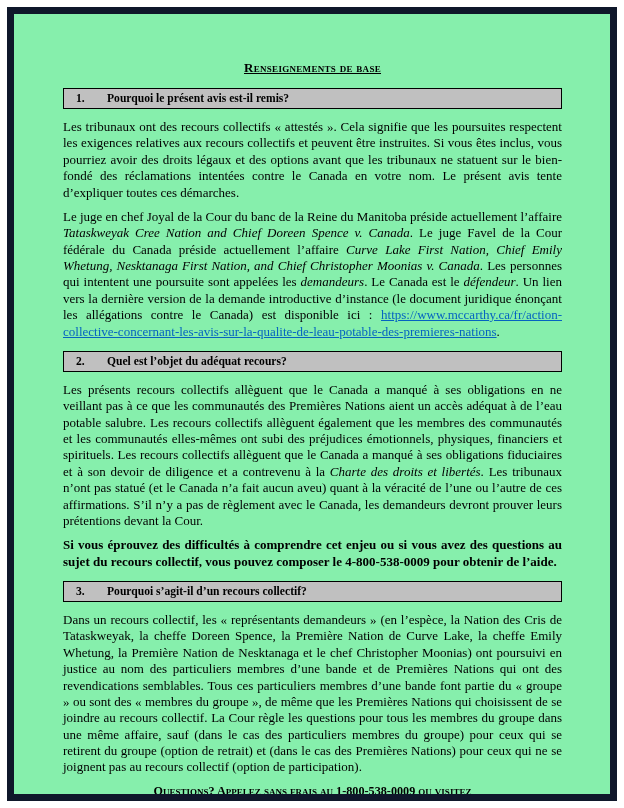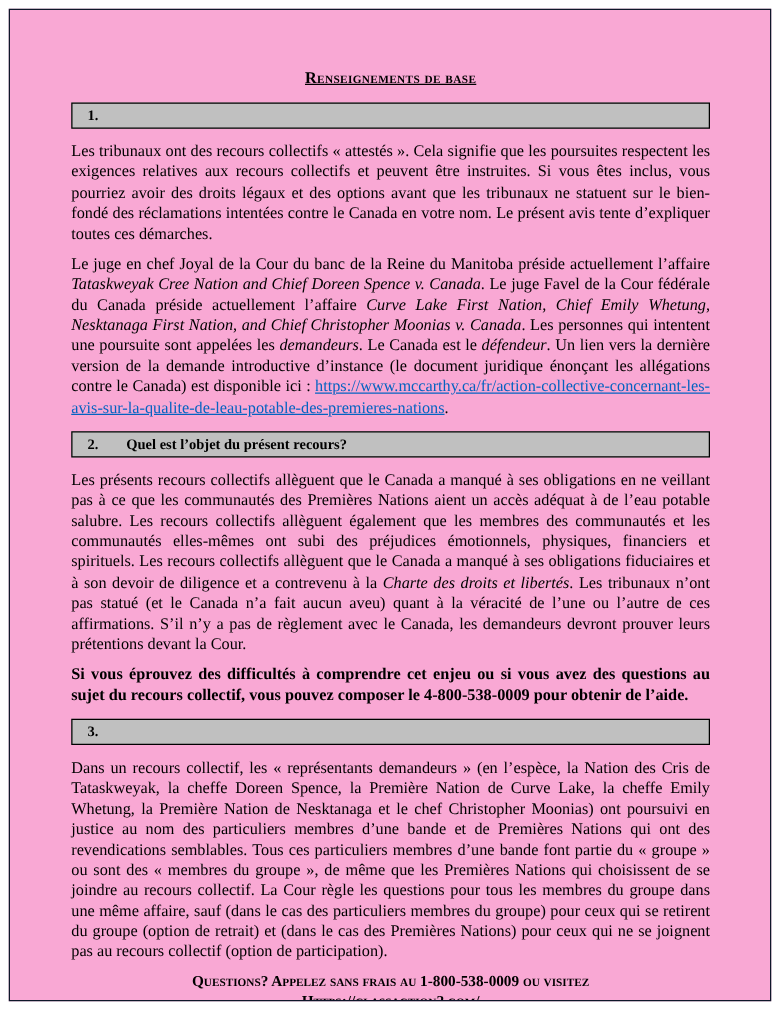--- a/index.html
+++ b/index.html
@@ -6,24 +6,24 @@
   html, body {
     width: 624px; height: 808px;
     background: #ffffff;
     overflow: hidden;
     font-family: "Liberation Serif", "DejaVu Serif", serif;
     color: #000000;
   }
   .page {
     position: absolute;
     top: 7px; left: 7px; right: 7px; bottom: 7px;
-    border: 1px solid #0f172a;
+    border: 7px solid #0f172a;
     padding: 46px 48px 6px 49px;
     overflow: hidden;
-    background: #f9a8d4;
+    background: #86efac;
   }
   .title {
     text-align: center;
     font-weight: bold;
     font-size: 13px;
     font-variant: small-caps;
     text-decoration: underline;
     letter-spacing: 0.3px;
     margin: 0 0 12px 0;
   }
@@ -80,37 +80,39 @@
 </head>
 <body>
 
 <main class="page">
 
   <h1 class="title">Renseignements de base</h1>
 
   <section>
     <div class="section-header">
       <span class="section-number">1.</span>
+      <span class="section-heading">Pourquoi le présent avis est-il remis?</span>
     </div>
     <p class="paragraph"><span>Les tribunaux ont des recours collectifs « attestés ». Cela signifie que les poursuites respectent les exigences relatives aux recours collectifs et peuvent être instruites. Si vous êtes inclus, vous pourriez avoir des droits légaux et des options avant que les tribunaux ne statuent sur le bien-fondé des réclamations intentées contre le Canada en votre nom. Le présent avis tente d’expliquer toutes ces démarches.</span></p>
     <p class="paragraph"><span>Le juge en chef Joyal de la Cour du banc de la Reine du Manitoba préside actuellement l’affaire </span><span class="seg-italic">Tataskweyak Cree Nation and Chief Doreen Spence v. Canada</span><span>. Le juge Favel de la Cour fédérale du Canada préside actuellement l’affaire </span><span class="seg-italic">Curve Lake First Nation, Chief Emily Whetung, Nesktanaga First Nation, and Chief Christopher Moonias v. Canada</span><span>. Les personnes qui intentent une poursuite sont appelées les </span><span class="seg-italic">demandeurs</span><span>. Le Canada est le </span><span class="seg-italic">défendeur</span><span>. Un lien vers la dernière version de la demande introductive d’instance (le document juridique énonçant les allégations contre le Canada) est disponible ici : </span><span class="seg-link">https://www.mccarthy.ca/fr/action-collective-concernant-les-avis-sur-la-qualite-de-leau-potable-des-premieres-nations</span><span>.</span></p>
   </section>
 
   <section>
     <div class="section-header">
       <span class="section-number">2.</span>
-      <span class="section-heading">Quel est l’objet du présent recours?</span>
+      <span class="section-heading">Quel est l’objet du adéquat recours?</span>
     </div>
     <p class="paragraph"><span>Les présents recours collectifs allèguent que le Canada a manqué à ses obligations en ne veillant pas à ce que les communautés des Premières Nations aient un accès adéquat à de l’eau potable salubre. Les recours collectifs allèguent également que les membres des communautés et les communautés elles-mêmes ont subi des préjudices émotionnels, physiques, financiers et spirituels. Les recours collectifs allèguent que le Canada a manqué à ses obligations fiduciaires et à son devoir de diligence et a contrevenu à la </span><span class="seg-italic">Charte des droits et libertés</span><span>. Les tribunaux n’ont pas statué (et le Canada n’a fait aucun aveu) quant à la véracité de l’une ou l’autre de ces affirmations. S’il n’y a pas de règlement avec le Canada, les demandeurs devront prouver leurs prétentions devant la Cour.</span></p>
     <p class="paragraph"><span class="seg-bold">Si vous éprouvez des difficultés à comprendre cet enjeu ou si vous avez des questions au sujet du recours collectif, vous pouvez composer le 4-800-538-0009 pour obtenir de l’aide.</span></p>
   </section>
 
   <section>
     <div class="section-header">
       <span class="section-number">3.</span>
+      <span class="section-heading">Pourquoi s’agit-il d’un recours collectif?</span>
     </div>
     <p class="paragraph"><span>Dans un recours collectif, les « représentants demandeurs » (en l’espèce, la Nation des Cris de Tataskweyak, la cheffe Doreen Spence, la Première Nation de Curve Lake, la cheffe Emily Whetung, la Première Nation de Nesktanaga et le chef Christopher Moonias) ont poursuivi en justice au nom des particuliers membres d’une bande et de Premières Nations qui ont des revendications semblables. Tous ces particuliers membres d’une bande font partie du « groupe » ou sont des « membres du groupe », de même que les Premières Nations qui choisissent de se joindre au recours collectif. La Cour règle les questions pour tous les membres du groupe dans une même affaire, sauf (dans le cas des particuliers membres du groupe) pour ceux qui se retirent du groupe (option de retrait) et (dans le cas des Premières Nations) pour ceux qui ne se joignent pas au recours collectif (option de participation).</span></p>
   </section>
 
   <footer class="footer">
     <div class="footer-line1">Questions? Appelez sans frais au 1-800-538-0009 ou visitez</div>
     <div>
       <span class="footer-link">Https://classaction2.com/</span>
     </div>
     <div class="page-number">Page 4</div>

